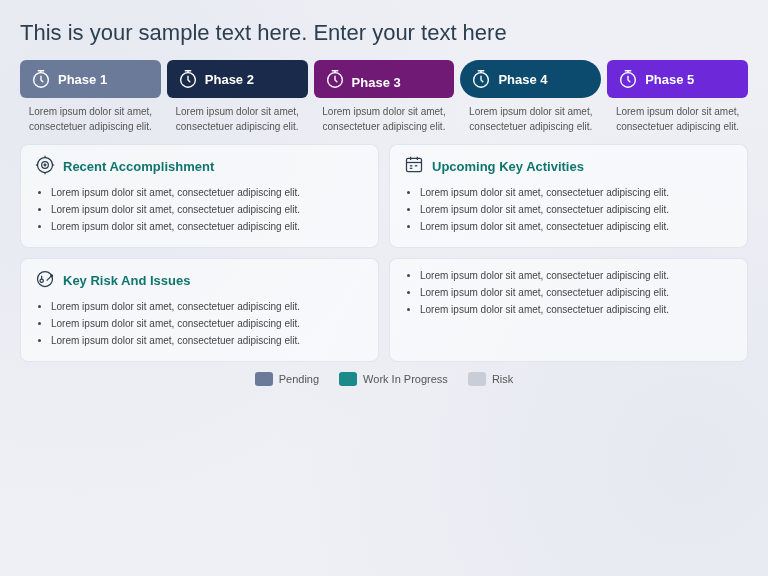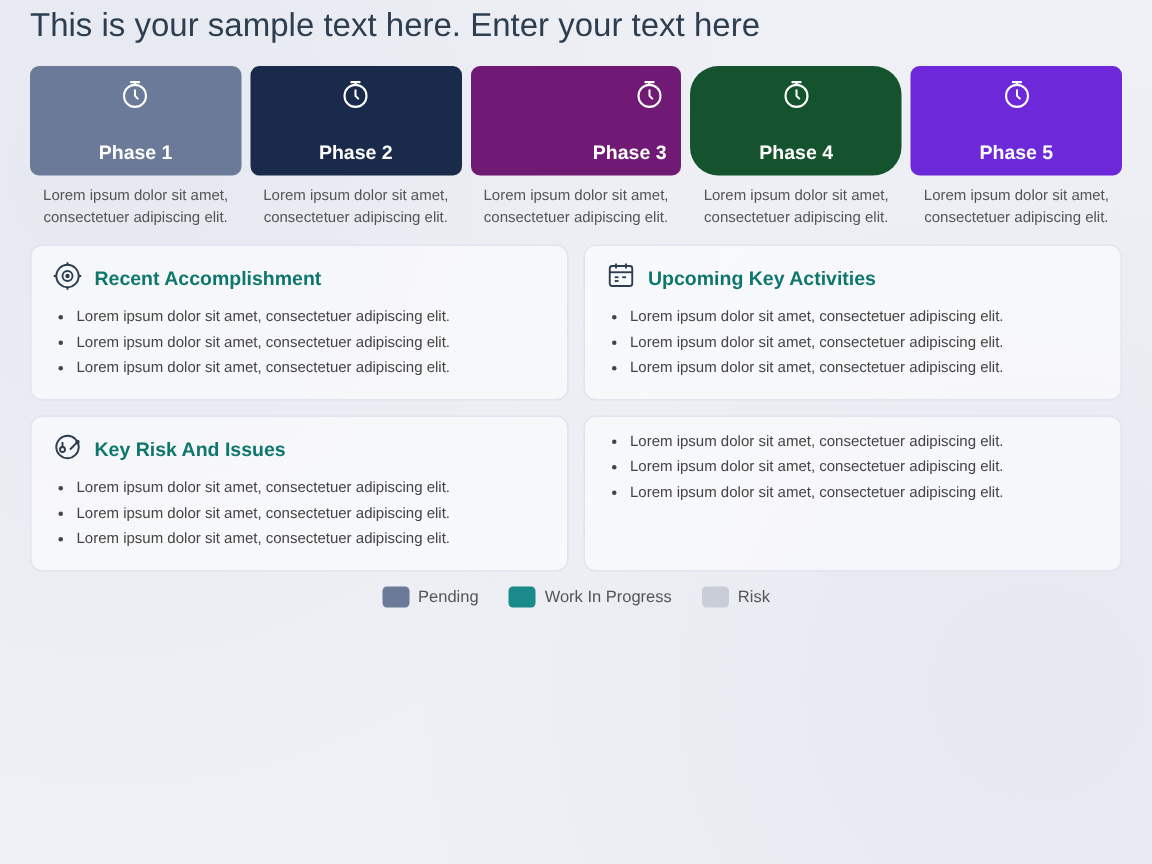--- a/index.html
+++ b/index.html
@@ -20,21 +20,21 @@
       background-image: 
         radial-gradient(circle at 10% 20%, rgba(180,190,210,0.15) 0%, transparent 50%),
         radial-gradient(circle at 90% 80%, rgba(180,190,210,0.15) 0%, transparent 50%);
       pointer-events: none;
       z-index: 0;
     }
 
     .page-wrapper {
       position: relative;
       z-index: 1;
-      padding: 4px 20px 10px 20px;
+      padding: 20px 20px 10px 20px;
       height: 100%;
     }
 
     .main-title {
       font-size: 22px;
       font-weight: 400;
       color: #2c3e50;
       margin-bottom: 14px;
     }
 
@@ -55,37 +55,36 @@
     .phase-col {
       flex: 1;
       display: flex;
       flex-direction: column;
       align-items: center;
     }
 
     .phase-btn {
       display: flex;
       align-items: center;
-      gap: 20px;
+      gap: 6px;
       width: 100%;
       padding: 8px 10px;
       border-radius: 6px;
       color: #fff;
       font-weight: 600;
       font-size: 13px;
       cursor: pointer;
       border: none;
       margin-bottom: 6px;
-      flex-direction: column;
     }
 
     .phase-btn.pending { background: #6b7a99; }
     .phase-btn.wip-dark { background: #1a2a4a; }
     .phase-btn.wip-teal { background: #701a75; align-items: flex-end; }
-    .phase-btn.dark-blue { background: #14532d; border-radius: 19px; }
+    .phase-btn.dark-blue { background: #0c4a6e; border-radius: 19px; }
     .phase-btn.dark-blue2 { background: #6d28d9; }
 
     .phase-icon {
       width: 22px;
       height: 22px;
       flex-shrink: 0;
     }
 
     .phase-desc {
       font-size: 10px;

